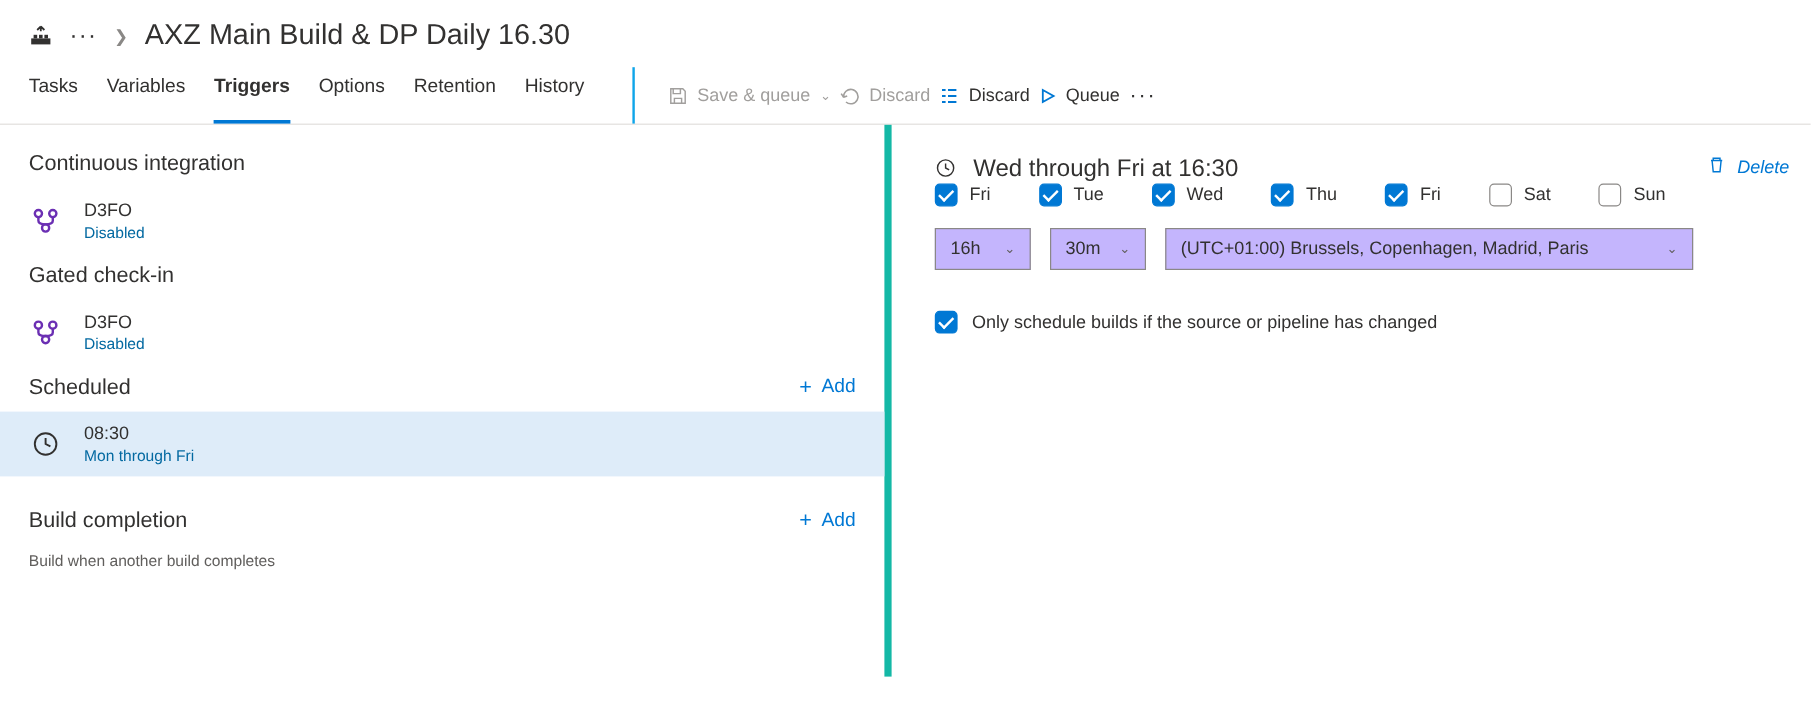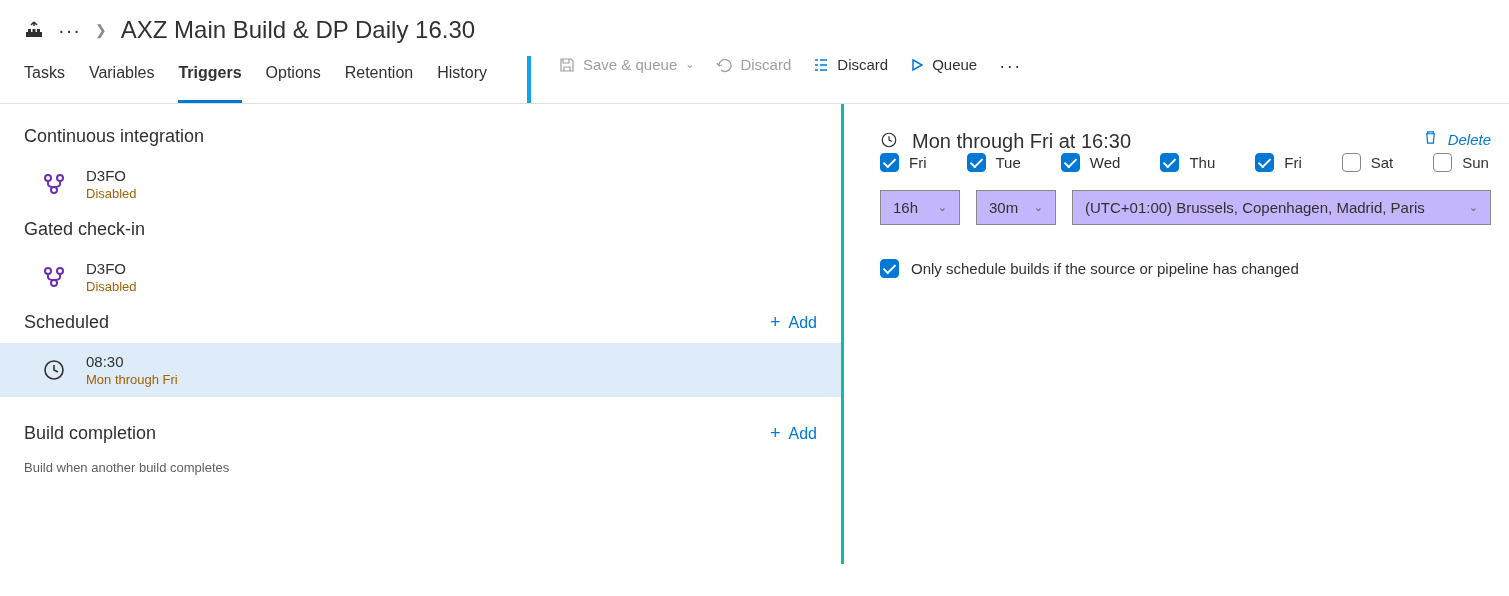--- a/index.html
+++ b/index.html
@@ -57,26 +57,26 @@
     align-items: center;
     border-bottom: 3px solid transparent;
   }
   .tab.active {
     font-weight: 600;
     border-bottom: 3px solid #0078d4;
   }
 
   .toolbar {
     display: flex;
-    align-items: flex-start;
-    gap: 22px;
+    align-items: center;
+    gap: 8px;
     height: 100%;
     margin-left: 40px;
     padding-left: 28px;
-    border-left: 4px solid #0ea5e9;
+    border-left: 2px solid #0ea5e9;
   }
   .tbtn {
     display: inline-flex;
     align-items: center;
     gap: 8px;
     font-size: 15px;
     color: #323130;
     cursor: pointer;
   }
   .tbtn.disabled { color: #a19f9d; cursor: default; }
@@ -86,22 +86,22 @@
     color: inherit;
   }
   .kebab { letter-spacing: 1.5px; font-size: 18px; cursor: pointer; }
 
   
   .main {
     display: flex;
     min-height: 460px;
   }
   .left {
-    width: 844px;
-    border-right: 3px solid #14b8a6;
+    width: 743px;
+    border-right: 6px solid #14b8a6;
     padding-top: 14px;
   }
   .right {
     flex: 1;
     padding: 26px 18px 0 36px;
     position: relative;
   }
 
   
   .section-title {
@@ -123,25 +123,25 @@
   .add-link::before {
     content: "+";
     font-size: 18px;
     font-weight: 400;
   }
 
   .trig-item {
     display: flex;
     align-items: center;
     gap: 18px;
-    padding: 10px 24px 10px 40px;
+    padding: 10px 24px 10px 24px;
   }
   .trig-item .iconbox { width: 28px; display:flex; justify-content:center; }
   .trig-item .labels .name { font-size: 15px; }
-  .trig-item .labels .sub { font-size: 13px; color: #a16207; margin-top: 2px; }
+  .trig-item .labels .sub { font-size: 13px; color: #0369a1; margin-top: 2px; }
 
   .trig-item.selected {
     background: #deecf9;
   }
 
   .bc-help {
     font-size: 13px;
     color: #605e5c;
     padding: 6px 24px 16px 24px;
   }
@@ -359,21 +359,21 @@
 
   <div class="right">
 
     <div class="rp-head">
       <span>
         <svg width="18" height="18" viewBox="0 0 24 24">
             <circle cx="12" cy="12" r="9" fill="none" stroke="#323130" stroke-width="1.6"></circle>
             <path d="M12 7v5l4 2" fill="none" stroke="#323130" stroke-width="1.6"></path>
           </svg>
       </span>
-      <span class="rp-title">Mon through Fri at 16:30</span>
+      <span class="rp-title">Wed through Fri at 16:30</span>
     </div>
 
     <span class="rp-delete">
       <span>
         <svg width="15" height="15" viewBox="0 0 16 16">
             <path d="M3 4h10 M5 4V2h6v2 M4 4l1 10h6l1-10" fill="none" stroke="#0078d4" stroke-width="1.3"></path>
           </svg>
       </span>
       <span>Delete</span>
     </span>

